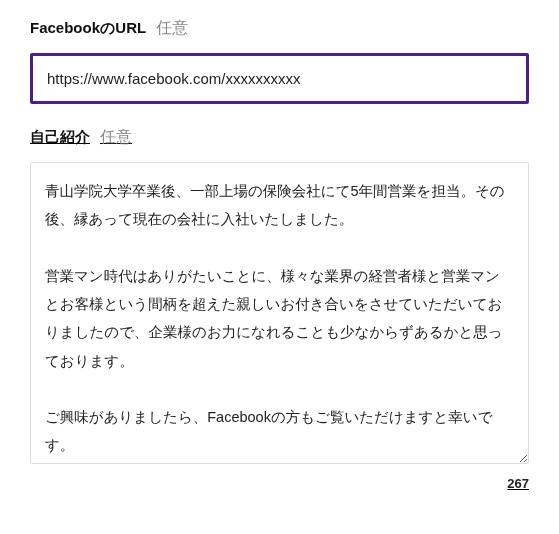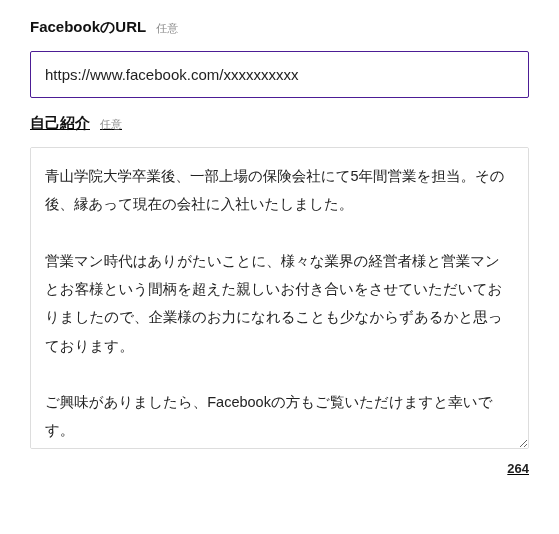--- a/index.html
+++ b/index.html
@@ -7,44 +7,44 @@
       margin: 0;
       padding: 0;
     }
     body {
       font-family: -apple-system, BlinkMacSystemFont, "Segoe UI", "Hiragino Sans", "Hiragino Kaku Gothic ProN", Meiryo, sans-serif;
       background: #fff;
       padding: 18px 30px;
       width: 559px;
     }
     .form-group {
-      margin-bottom: 16px;
+      margin-bottom: 23px;
     }
     .label-row {
       display: flex;
       align-items: baseline;
       gap: 10px;
       margin-bottom: 14px;
     }
     .field-label {
       font-size: 15px;
       font-weight: 700;
       color: #111;
     }
     .optional-tag {
-      font-size: 11px;
+      font-size: 16px;
       color: #888;
       font-weight: 400;
     }
     .text-input {
       width: 100%;
       padding: 14px 14px;
       font-size: 15px;
       color: #222;
-      border: 1px solid #4c1d95;
+      border: 3px solid #4c1d95;
       border-radius: 2px;
       outline: none;
       font-family: inherit;
     }
     .textarea-input {
       width: 100%;
       padding: 14px 14px;
       font-size: 14.5px;
       line-height: 1.95;
       color: #222;
@@ -78,14 +78,14 @@
 <div class="form-group" style="margin-bottom:0;text-decoration:underline;">
   <div class="label-row">
     <span class="field-label">自己紹介</span>
     <span class="optional-tag">任意</span>
   </div>
   <textarea class="textarea-input" style="">青山学院大学卒業後、一部上場の保険会社にて5年間営業を担当。その後、縁あって現在の会社に入社いたしました。
 
 営業マン時代はありがたいことに、様々な業界の経営者様と営業マンとお客様という間柄を超えた親しいお付き合いをさせていただいておりましたので、企業様のお力になれることも少なからずあるかと思っております。
 
 ご興味がありましたら、Facebookの方もご覧いただけますと幸いです。</textarea>
-  <div class="char-counter">264</div>
+  <div class="char-counter">267</div>
 </div>
 
 </body></html>

